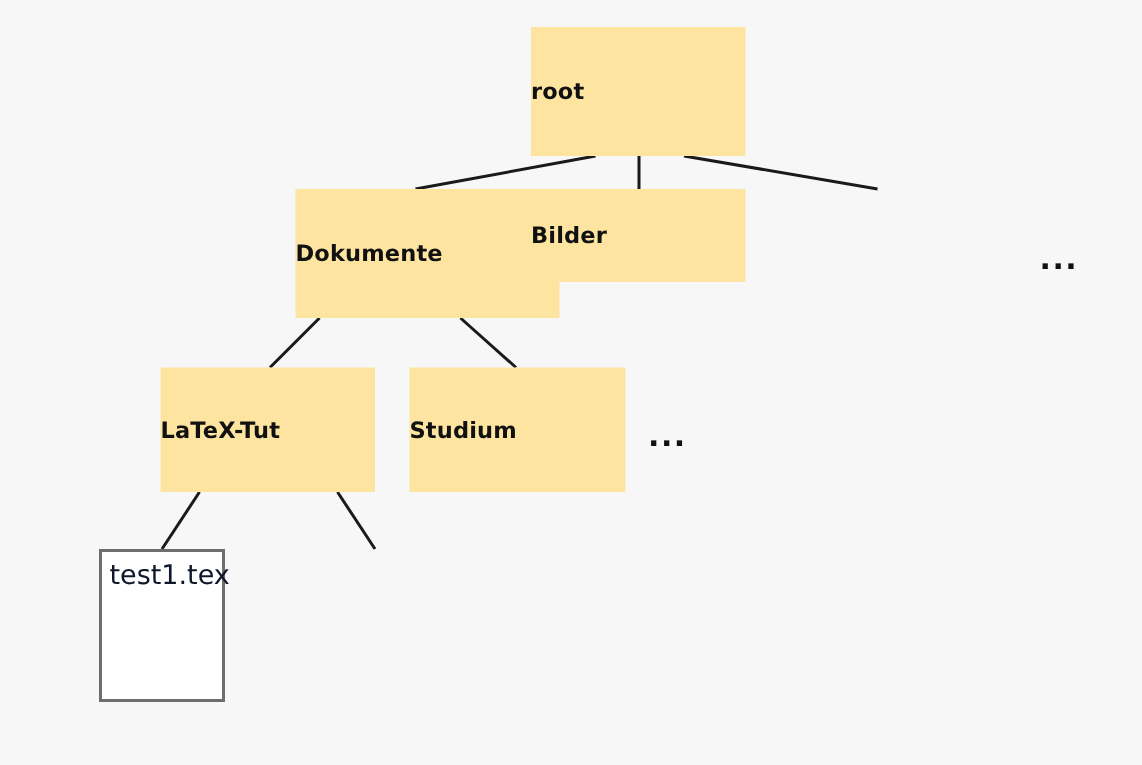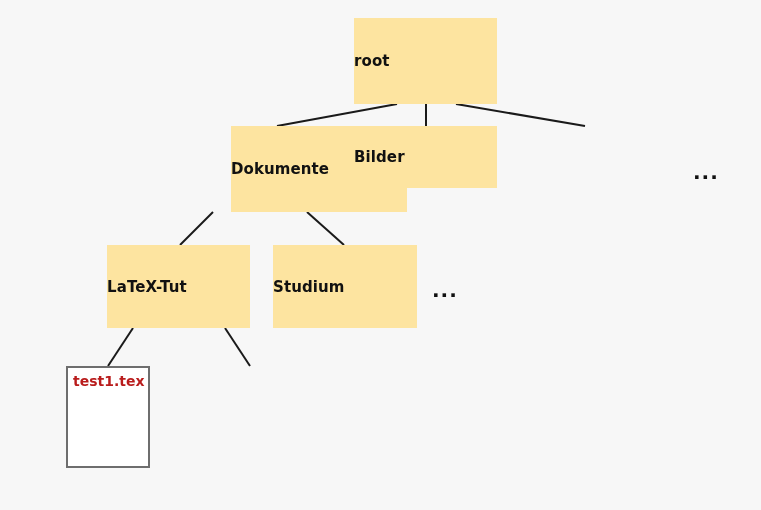--- a/index.html
+++ b/index.html
@@ -43,25 +43,25 @@
     letter-spacing: 0.1px;
     white-space: nowrap;
   }
   .file {
     background: #ffffff;
     border: 2px solid #6e6e6e;
     display: block;
   }
   .file .label {
     display: block;
-    font-size: 14px;
-    color: #b91c1c;
+    font-size: 18px;
+    color: #0f172a;
     padding: 5px 0 0 5px;
     white-space: nowrap;
-    font-weight: bold;
+    font-weight: normal;
   }
   .ellipsis {
     position: absolute;
     font-weight: bold;
     font-size: 20px;
     color: #111111;
     line-height: 1;
     letter-spacing: 1px;
     white-space: nowrap;
   }
@@ -85,21 +85,21 @@
 
     <line x1="133" y1="328" x2="108" y2="366" stroke="#1a1a1a" stroke-width="2"></line>
 
     <line x1="225" y1="328" x2="250" y2="366" stroke="#1a1a1a" stroke-width="2"></line>
   </svg>
 
   <div class="node folder" style="left:354px; top:18px; width:143px; height:86px;">
     <span class="label">root</span>
   </div>
 
-  <div class="node folder" style="left:197px; top:126px; width:176px; height:86px;margin-left:34px;">
+  <div class="node folder" style="left:197px; top:126px; width:176px; height:86px;">
     <span class="label">Dokumente</span>
   </div>
 
   <div class="node folder" style="left:354px; top:126px; width:143px; height:62px;">
     <span class="label">Bilder</span>
   </div>
 
 
   <div class="ellipsis" style="left:693px; top:162px;">...</div>
 

